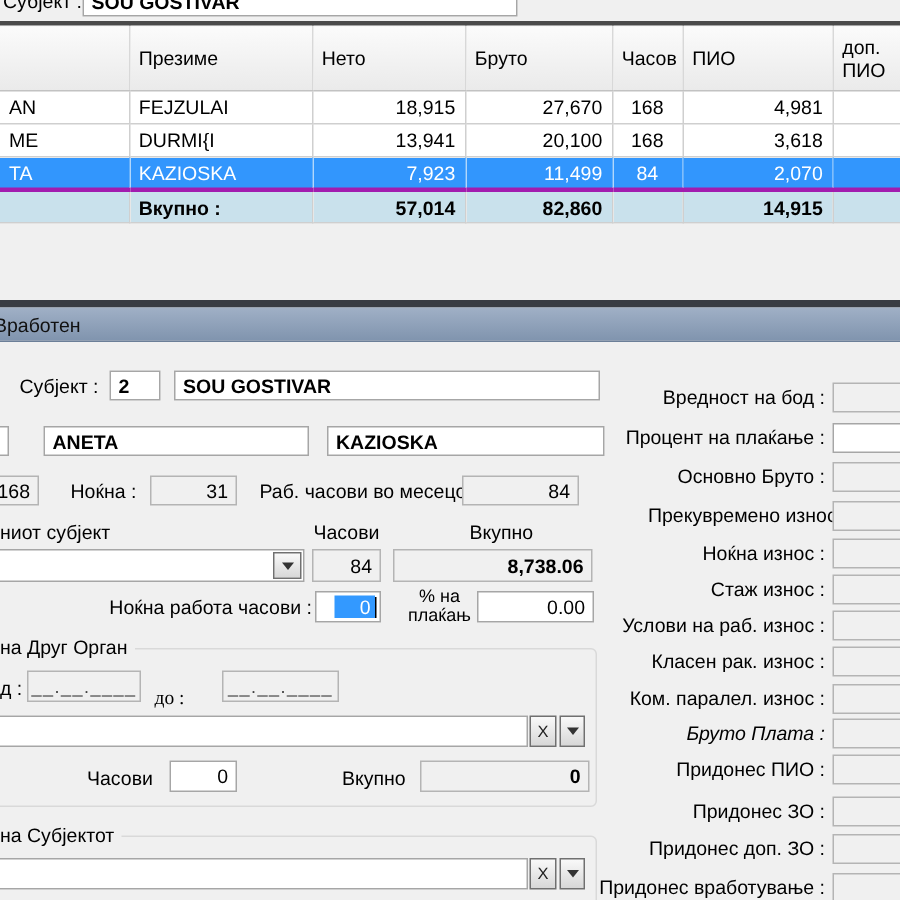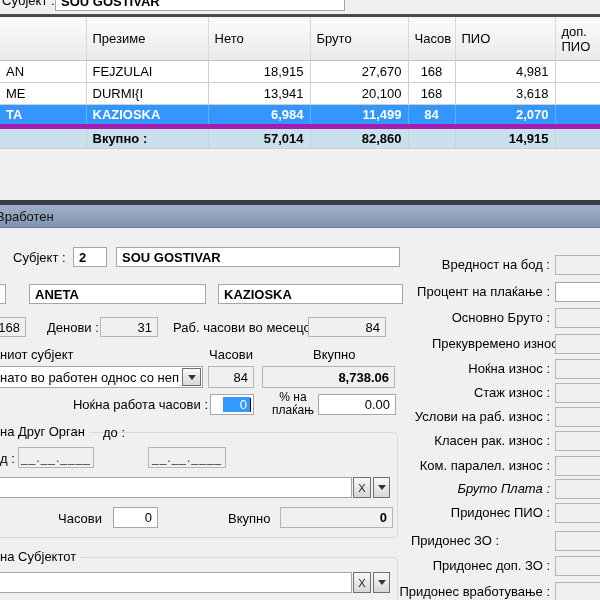--- a/index.html
+++ b/index.html
@@ -21,22 +21,22 @@
   table.grid { border-collapse:collapse; table-layout:fixed; width:600px; background:#fff;
                border-top:3px solid #4a4a4a; }
   table.grid th, table.grid td { border-right:1px solid #cfcfcf; border-bottom:1px solid #cfcfcf; overflow:hidden; white-space:nowrap;margin-left:36px; }
   table.grid th { height:45px; font-weight:normal; text-align:left; vertical-align:middle;
                   background:linear-gradient(#fbfbfb,#eaeaea); border-right:1px solid #d8d8d8;
                   border-bottom:1px solid #c2c2c2; padding:2px 6px; white-space:normal; }
   table.grid td { height:22px; padding:0 6px; }
   .c0{width:86px} .c1{width:122px} .c2{width:102px} .c3{width:98px} .c4{width:47px} .c5{width:100px} .c6{width:45px}
   td.num { text-align:right; padding-right:9px; }
   td.ctr { text-align:center; }
-  tr.sel td { background:#3296fd; color:#fff; border-right-color:#66b0fa; border-bottom-color:#2f8ceb;font-weight:bold; }
-  tr.totals td { background:#c9e1ec; font-weight:bold; border-top:5px solid #a21caf; }
+  tr.sel td { background:#3296fd; color:#fff; border-right-color:#66b0fa; border-bottom-color:#2f8ceb; }
+  tr.totals td { background:#c9e1ec; font-weight:bold; border-top:3px solid #a21caf; }
 
   
   .divider { position:absolute; top:200px; left:0; width:600px; height:5px; background:#383c44; }
   .secbar { position:absolute; top:205px; left:0; width:600px; height:23px;
             background:linear-gradient(#a0b0c6,#8094ae); border-bottom:1px solid #6c7f98;
             display:flex; align-items:center; }
   .secbar span { position:relative; left:-4px; color:#111; }
 
   
   .lbl { position:absolute; white-space:nowrap; }
@@ -94,21 +94,21 @@
         <td class="c1">DURMI{I</td>
         <td class="c2 num">13,941</td>
         <td class="c3 num">20,100</td>
         <td class="c4 ctr">168</td>
         <td class="c5 num">3,618</td>
         <td class="c6"></td>
       </tr>
       <tr class="sel">
         <td class="c0">TA</td>
         <td class="c1">KAZIOSKA</td>
-        <td class="c2 num">6,984</td>
+        <td class="c2 num">7,923</td>
         <td class="c3 num">11,499</td>
         <td class="c4 ctr">84</td>
         <td class="c5 num">2,070</td>
         <td class="c6"></td>
       </tr>
       <tr class="totals">
         <td class="c0"></td>
         <td class="c1">Вкупно :</td>
         <td class="c2 num">57,014</td>
         <td class="c3 num">82,860</td>
@@ -132,52 +132,51 @@
 
 <span class="lbl" style="left:13px; top:250px;">Субјект :</span>
 <div class="field b" style="left:73px; top:247px; width:34px;">2</div>
 <div class="field b" style="left:116px; top:247px; width:284px;">SOU GOSTIVAR</div>
 
 <div class="field" style="left:-14px; top:284px; width:20px;"></div>
 <div class="field b" style="left:29px; top:284px; width:177px;">ANETA</div>
 <div class="field b" style="left:218px; top:284px; width:185px;">KAZIOSKA</div>
 
 <div class="field gray rt" style="left:-33px; top:317px; width:59px;">168</div>
-<span class="lbl" style="left:47px; top:320px;">Денови :</span>
+<span class="lbl" style="left:47px; top:320px;">Ноќна :</span>
 <div class="field gray rt" style="left:100px; top:317px; width:58px;">31</div>
 <span class="lbl" style="left:173px; top:320px;">Раб. часови во месецот :</span>
 <div class="field gray rt" style="left:308px; top:317px; width:78px;">84</div>
 
 <span class="lbl" style="left:0; top:347px;">ниот субјект</span>
 <span class="lbl" style="left:209px; top:347px;">Часови</span>
 <span class="lbl" style="left:313px; top:347px;">Вкупно</span>
 
 <div class="field" style="left:-6px; top:366px; width:209px; height:22px; padding-right:24px;">
-  <span>нато во работен однос со неп</span>
   <span class="btn combo-arrow">
       <span class="tri"></span>
     </span>
 </div>
 <div class="field gray rt" style="left:208px; top:366px; width:46px; height:22px;">84</div>
 <div class="field gray rt b" style="left:262px; top:366px; width:133px; height:22px;">8,738.06</div>
 
 <span class="rlbl" style="left:60px; top:397px; width:148px;">Ноќна работа часови :</span>
 <div class="field rt" style="left:210px; top:394px; width:44px; height:21px; padding:0 2px;">
   <span class="selbox">0</span>
     <span class="caret"></span>
 </div>
 <div class="smalllbl" style="left:268px; top:391px; width:50px;">
   <div>% на</div>
   <div>плаќањ</div>
 </div>
 <div class="field rt" style="left:318px; top:394px; width:78px; height:21px;">0.00</div>
 
 <span class="lbl" style="left:0; top:451px;">д :</span>
 <div class="field gray ct mask" style="left:18px; top:447px; width:76px; height:21px;">__.__.____</div>
-<span class="lbl" style="left:103px; top:425px;">до :</span>
+<span class="lbl" style="left:103px; top:457px;font-family:Liberation Serif, serif;">до :</span>
 <div class="field gray ct mask" style="left:148px; top:447px; width:78px; height:21px;">__.__.____</div>
 
 <div class="field" style="left:-20px; top:477px; width:372px; height:21px;"></div>
 <span class="btn" style="left:353px; top:477px; width:18px; height:21px;">X</span>
 <span class="btn" style="left:373px; top:477px; width:17px; height:21px;">
     <span class="tri"></span>
   </span>
 
 <span class="lbl" style="left:58px; top:511px;">Часови</span>
 <div class="field rt" style="left:113px; top:507px; width:45px; height:21px;">0</div>
@@ -216,20 +215,20 @@
 
 <span class="rlbl" style="left:360px; top:458px; width:190px;">Ком. паралел. износ :</span>
 <div class="field gray" style="left:555px; top:456px; width:60px;"></div>
 
 <span class="rlbl" style="left:360px; top:481px; width:190px;font-style:italic;">Бруто Плата :</span>
 <div class="field gray" style="left:555px; top:479px; width:60px;"></div>
 
 <span class="rlbl" style="left:360px; top:505px; width:190px;">Придонес ПИО :</span>
 <div class="field gray" style="left:555px; top:503px; width:60px;"></div>
 
-<span class="rlbl" style="left:360px; top:533px; width:190px;text-align:center;">Придонес ЗО :</span>
+<span class="rlbl" style="left:360px; top:533px; width:190px;">Придонес ЗО :</span>
 <div class="field gray" style="left:555px; top:531px; width:60px;"></div>
 
 <span class="rlbl" style="left:360px; top:558px; width:190px;">Придонес доп. ЗО :</span>
 <div class="field gray" style="left:555px; top:556px; width:60px;"></div>
 
 <span class="rlbl" style="left:360px; top:584px; width:190px;">Придонес вработување :</span>
 <div class="field gray" style="left:555px; top:582px; width:60px;"></div>
 
 </body></html>

